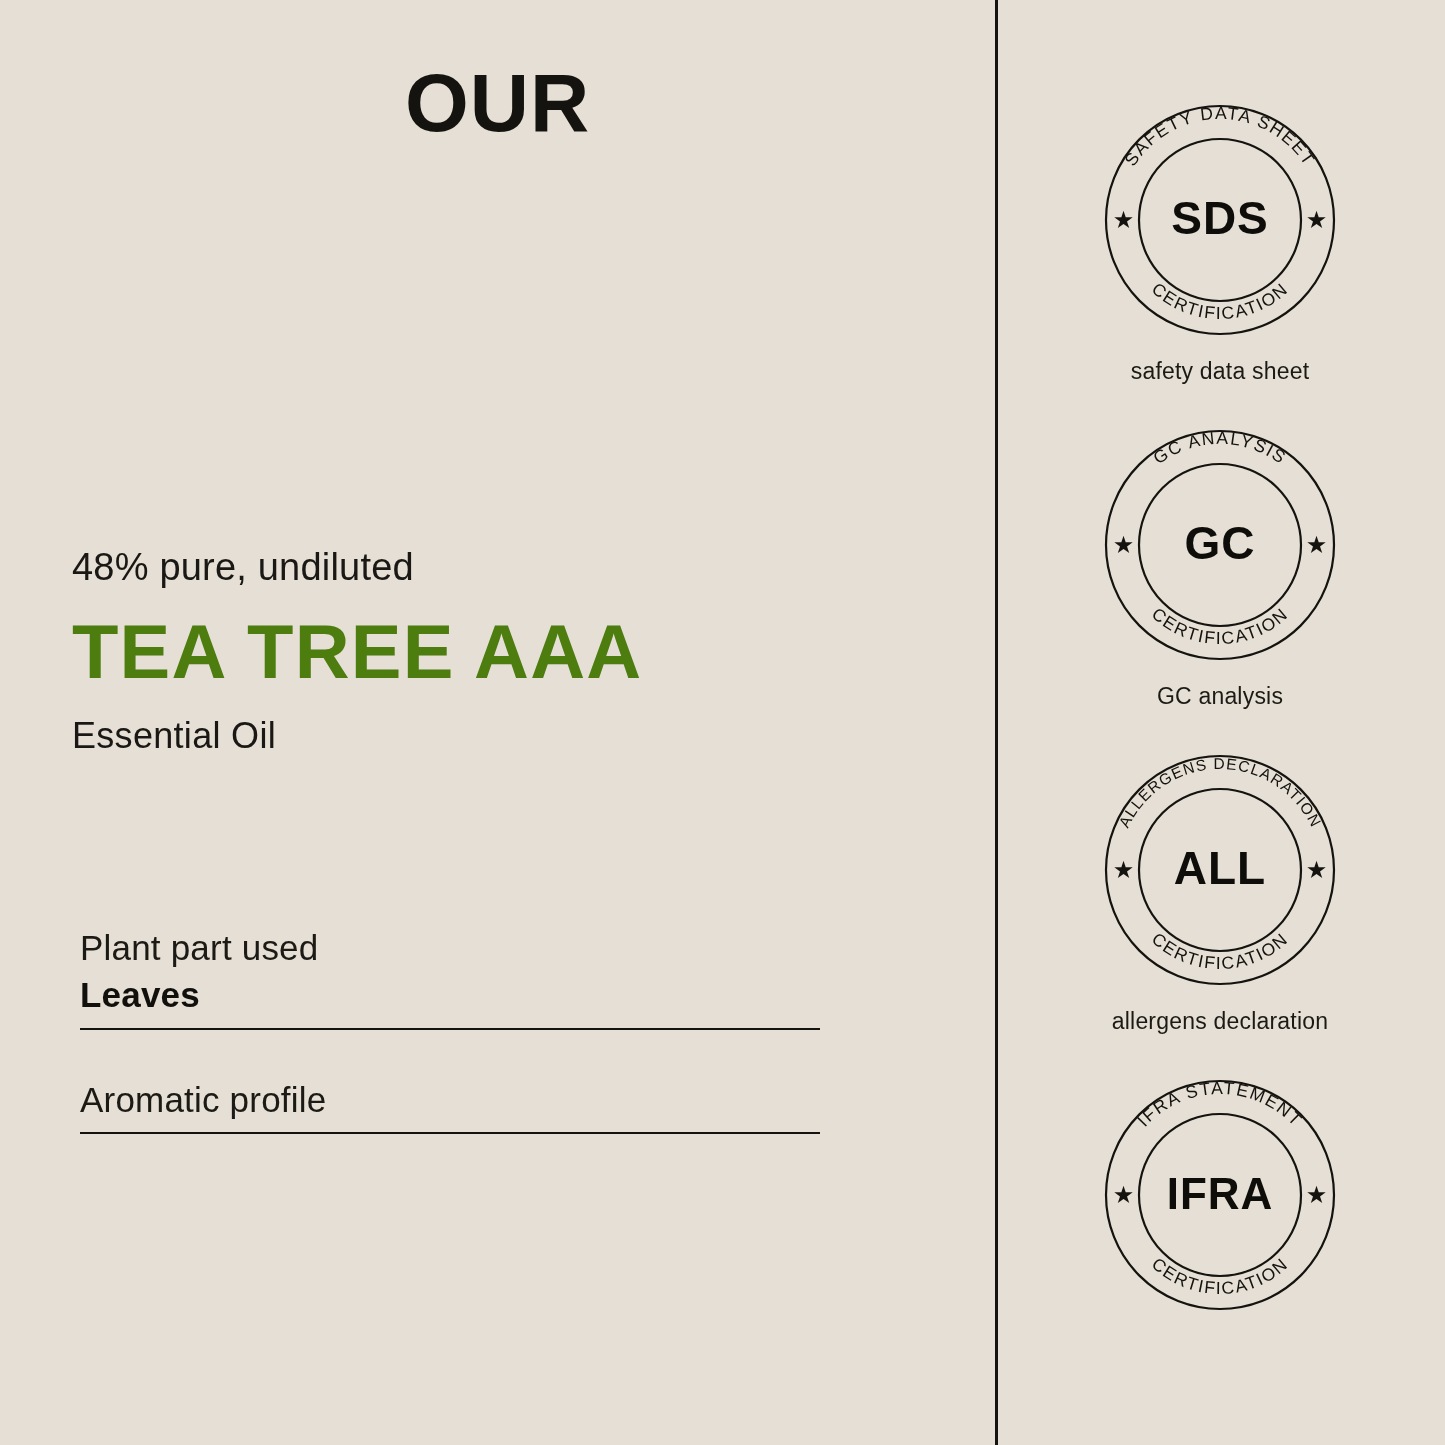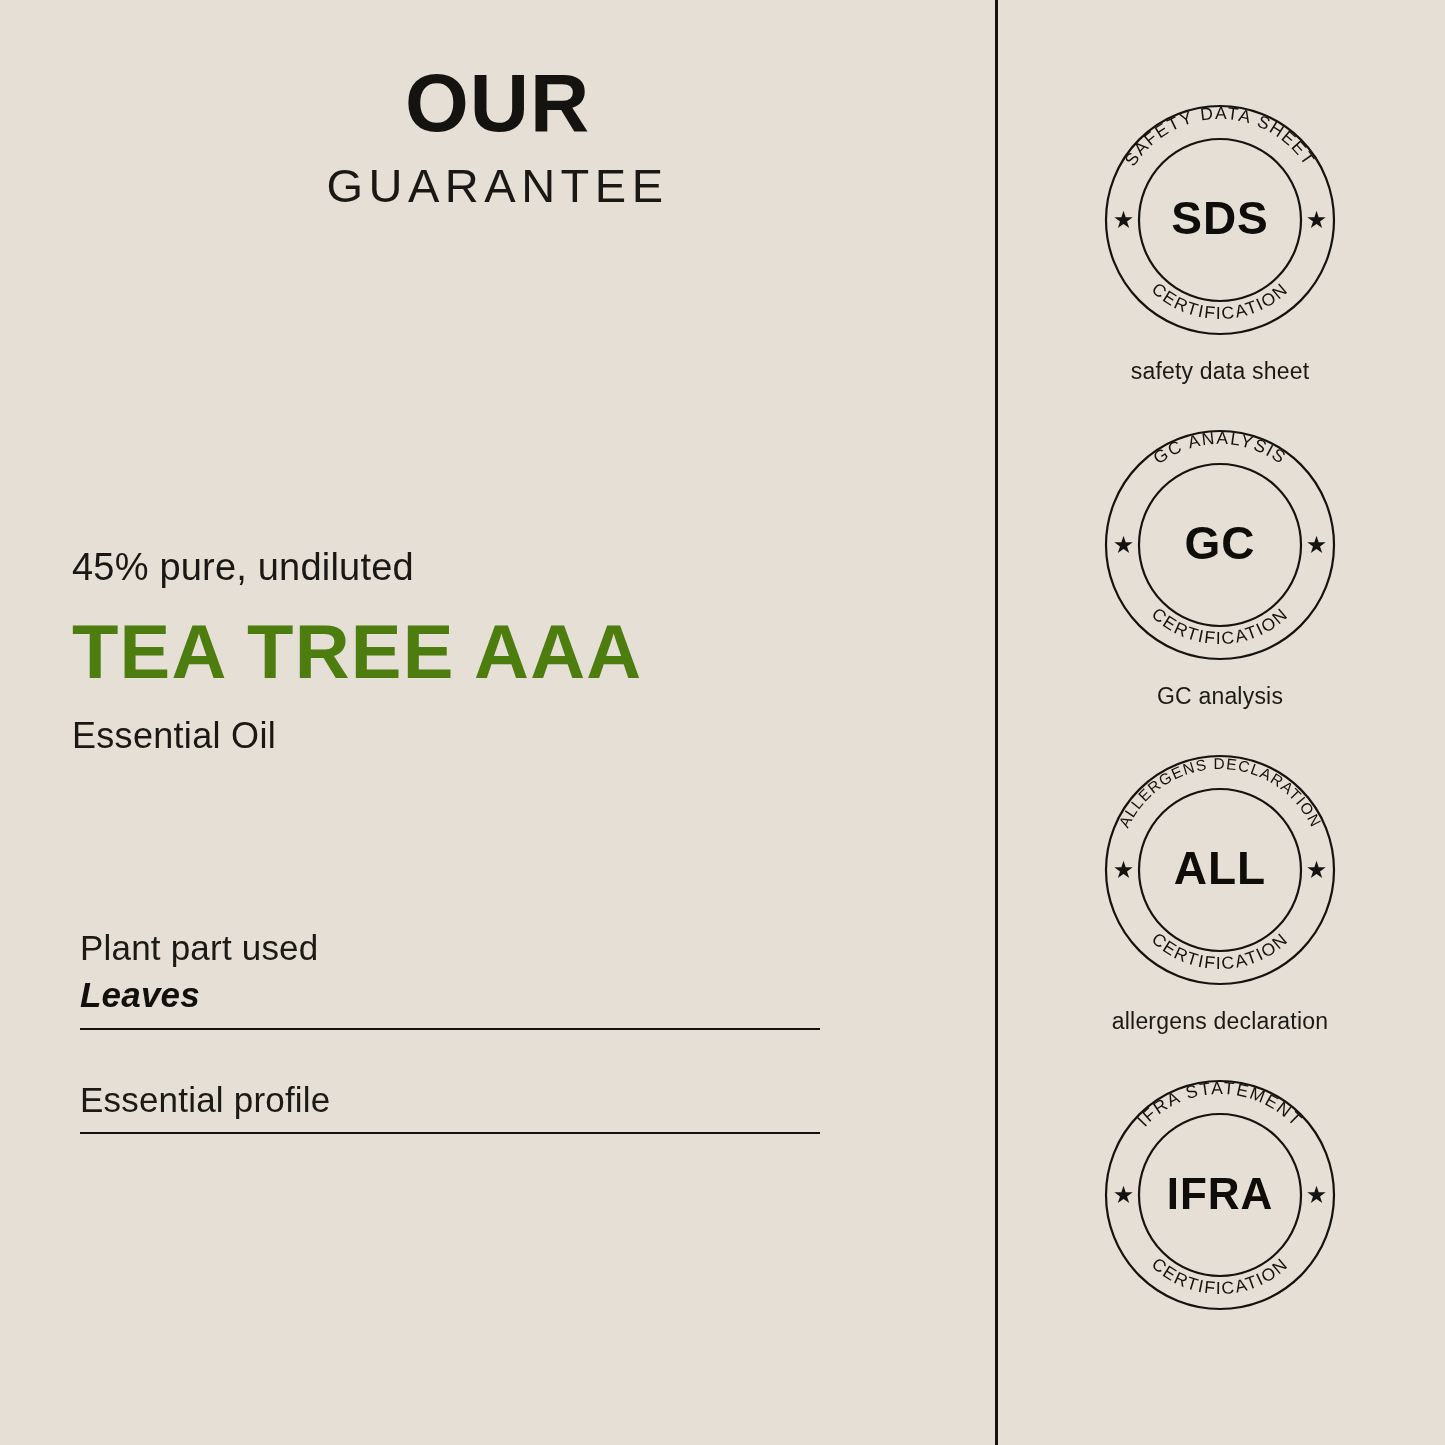--- a/index.html
+++ b/index.html
@@ -110,21 +110,20 @@
     line-height: 1.05;
     color: #1c1a15;
   }
   .spec-value {
     margin-top: 10px;
     font-size: 35px;
     font-weight: 600;
     letter-spacing: 0.2px;
     line-height: 1.05;
     color: #12100c;
-    font-style: italic;
   }
   .spec-rule {
     margin-top: 14px;
     width: 740px;
     height: 2px;
     background: #15130f;
   }
 
   
   .right-panel {
@@ -162,39 +161,38 @@
 </style>
 </head>
 <body>
 
 <div id="page">
 
   <div class="left-panel">
 
     <div class="header-block">
       <div class="header-line1">OUR</div>
-      <div class="header-line2">GUARANTEE</div>
     </div>
 
     <div class="product-block">
-      <div class="product-eyebrow">45% pure, undiluted</div>
+      <div class="product-eyebrow">48% pure, undiluted</div>
       <div class="product-name">TEA TREE AAA</div>
       <div class="product-type">Essential Oil</div>
     </div>
 
     <div class="specs-block">
 
       <div class="spec-row">
         <div class="spec-label">Plant part used</div>
         <div class="spec-value">Leaves</div>
         <div class="spec-rule"></div>
       </div>
 
       <div class="spec-row">
-        <div class="spec-label">Essential profile</div>
+        <div class="spec-label">Aromatic profile</div>
         <div class="spec-rule"></div>
       </div>
 
     </div>
   </div>
 
   <div class="divider"></div>
 
   <div class="right-panel">
 

